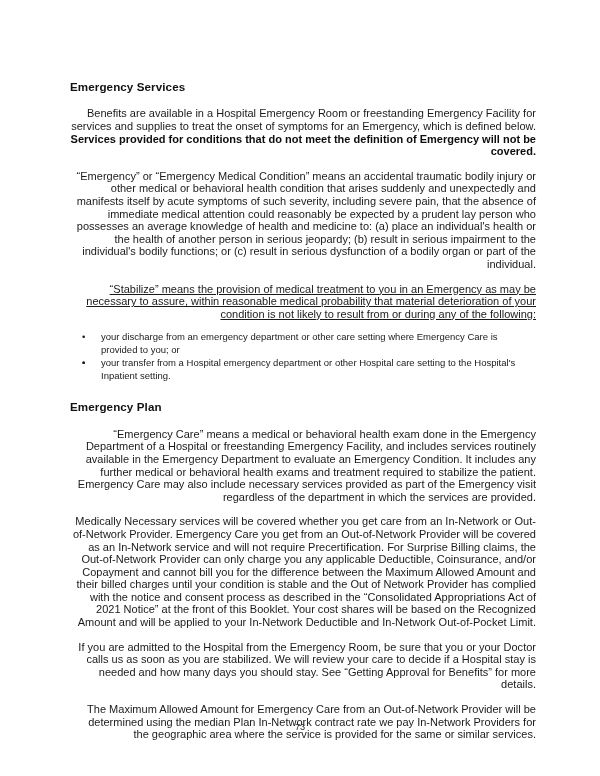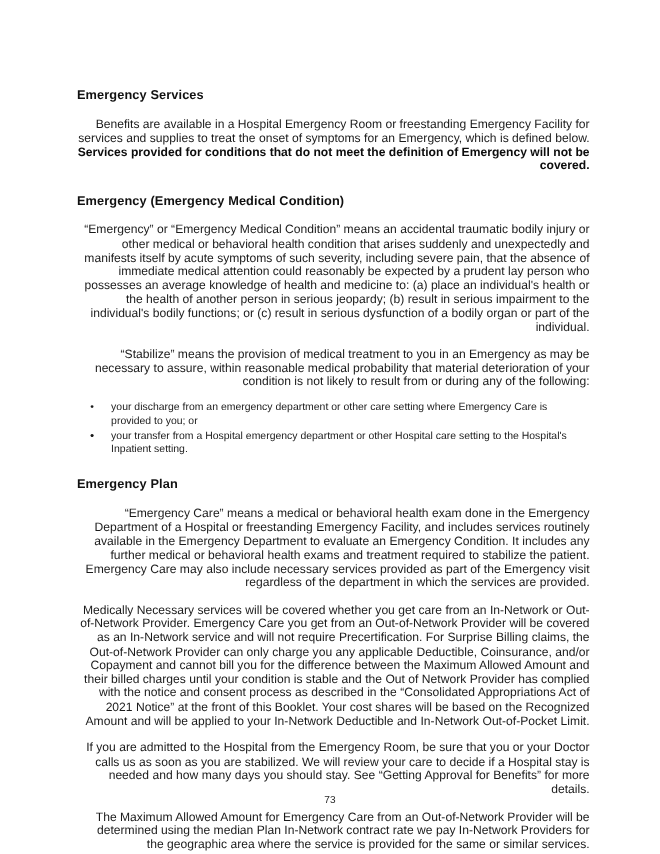--- a/index.html
+++ b/index.html
@@ -44,20 +44,21 @@
   p.body-text {
     font-size: 11px;
     line-height: 12.6px;
     margin: 0 0 12px 0;
     text-align: right;
     color: #1a1a1a;
     letter-spacing: 0.01px;
   }
   p.body-text.tight {
     margin-bottom: 11px;
+    text-decoration: underline;
   }
   b, strong {
     font-weight: bold;
     color: #0d0d0d;
   }
   ul.bullet-list {
     list-style: none;
     margin: 0 0 13px 0;
     padding: 0;
   }
@@ -89,21 +90,20 @@
 </style>
 </head>
 <body>
 
 <div class="page">
   <div class="content">
 
     <h2 class="section-heading">Emergency Services</h2>
     <p class="body-text"><span>Benefits are available in a Hospital Emergency Room or freestanding Emergency Facility for services and supplies to treat the onset of symptoms for an Emergency, which is defined below.  </span><b>Services provided for conditions that do not meet the definition of Emergency will not be covered.</b></p>
 
-    <h2 class="section-heading spaced">Emergency (Emergency Medical Condition)</h2>
     <p class="body-text"><span>“Emergency” or “Emergency Medical Condition” means an accidental traumatic bodily injury or other medical or behavioral health condition that arises suddenly and unexpectedly and manifests itself by acute symptoms of such severity, including severe pain, that the absence of immediate medical attention could reasonably be expected by a prudent lay person who possesses an average knowledge of health and medicine to: (a) place an individual's health or the health of another person in serious jeopardy; (b) result in serious impairment to the individual's bodily functions; or (c) result in serious dysfunction of a bodily organ or part of the individual.</span></p>
     <p class="body-text tight"><span>“Stabilize” means the provision of medical treatment to you in an Emergency as may be necessary to assure, within reasonable medical probability that material deterioration of your condition is not likely to result from or during any of the following:</span></p>
 
     <ul class="bullet-list">
       <li>
         <span class="bullet-glyph">•</span>
         <span>your discharge from an emergency department or other care setting where Emergency Care is provided to you; or</span>
       </li>
       <li>
         <span class="bullet-glyph">•</span>

